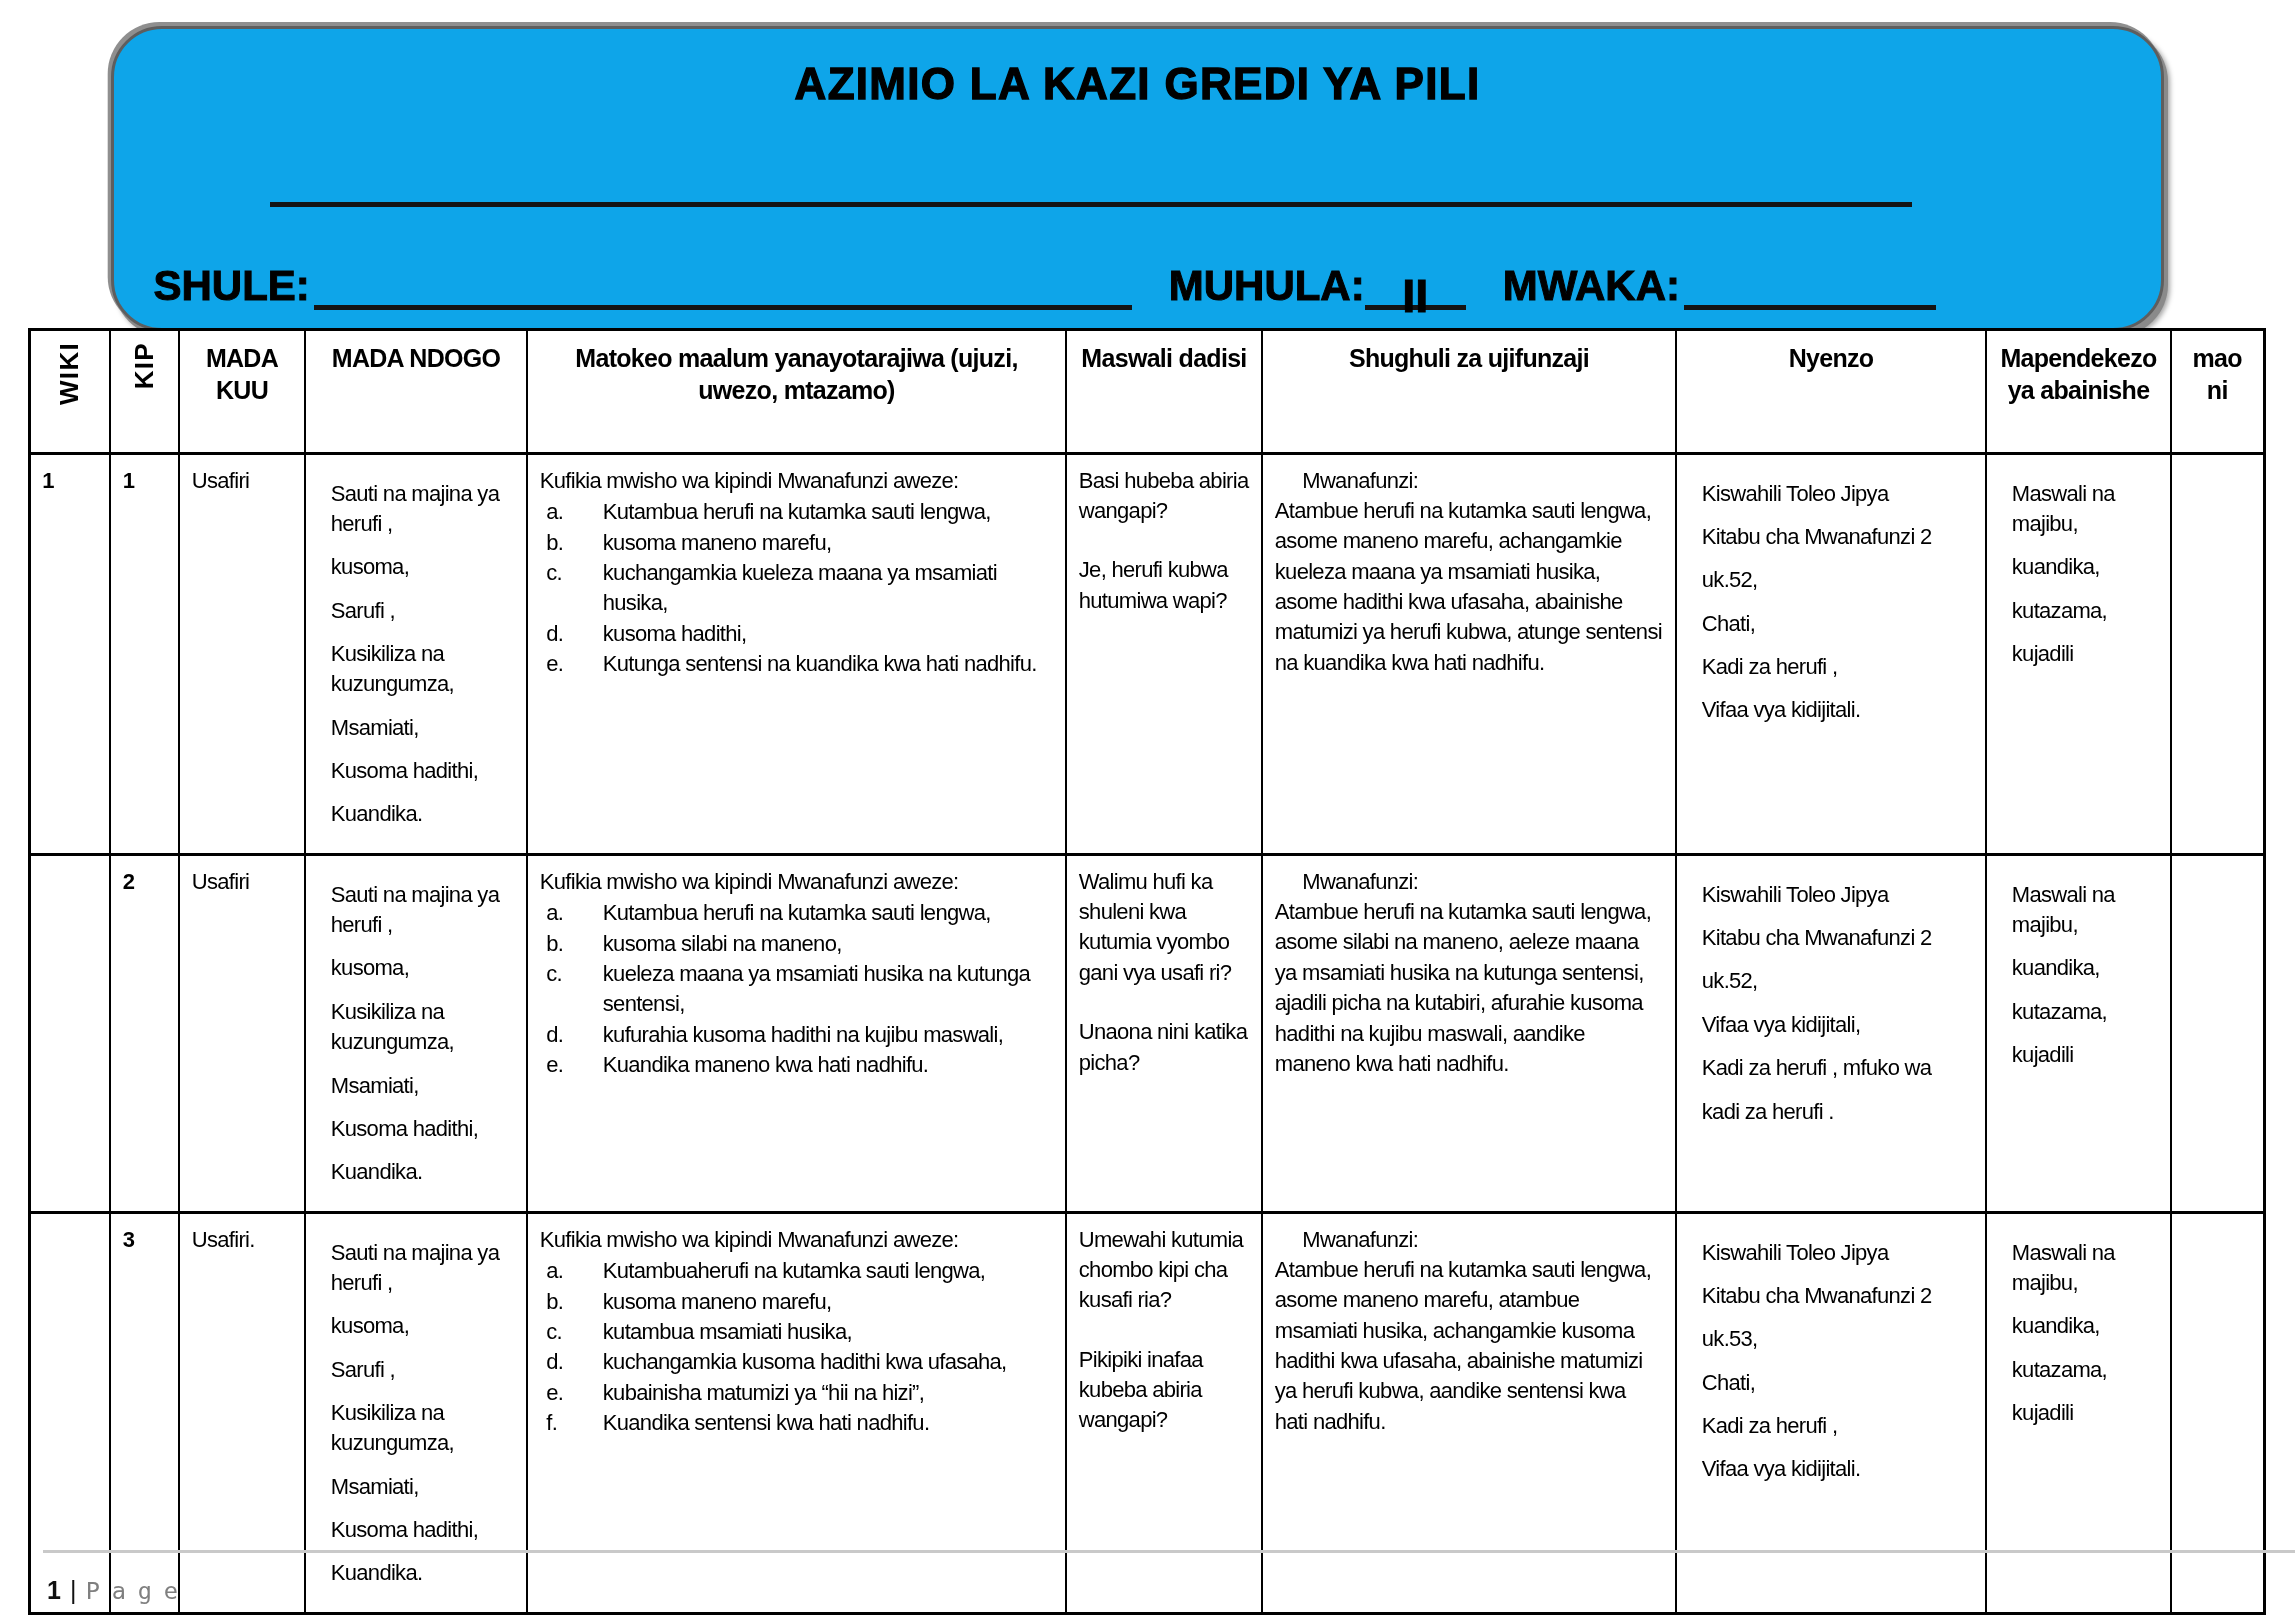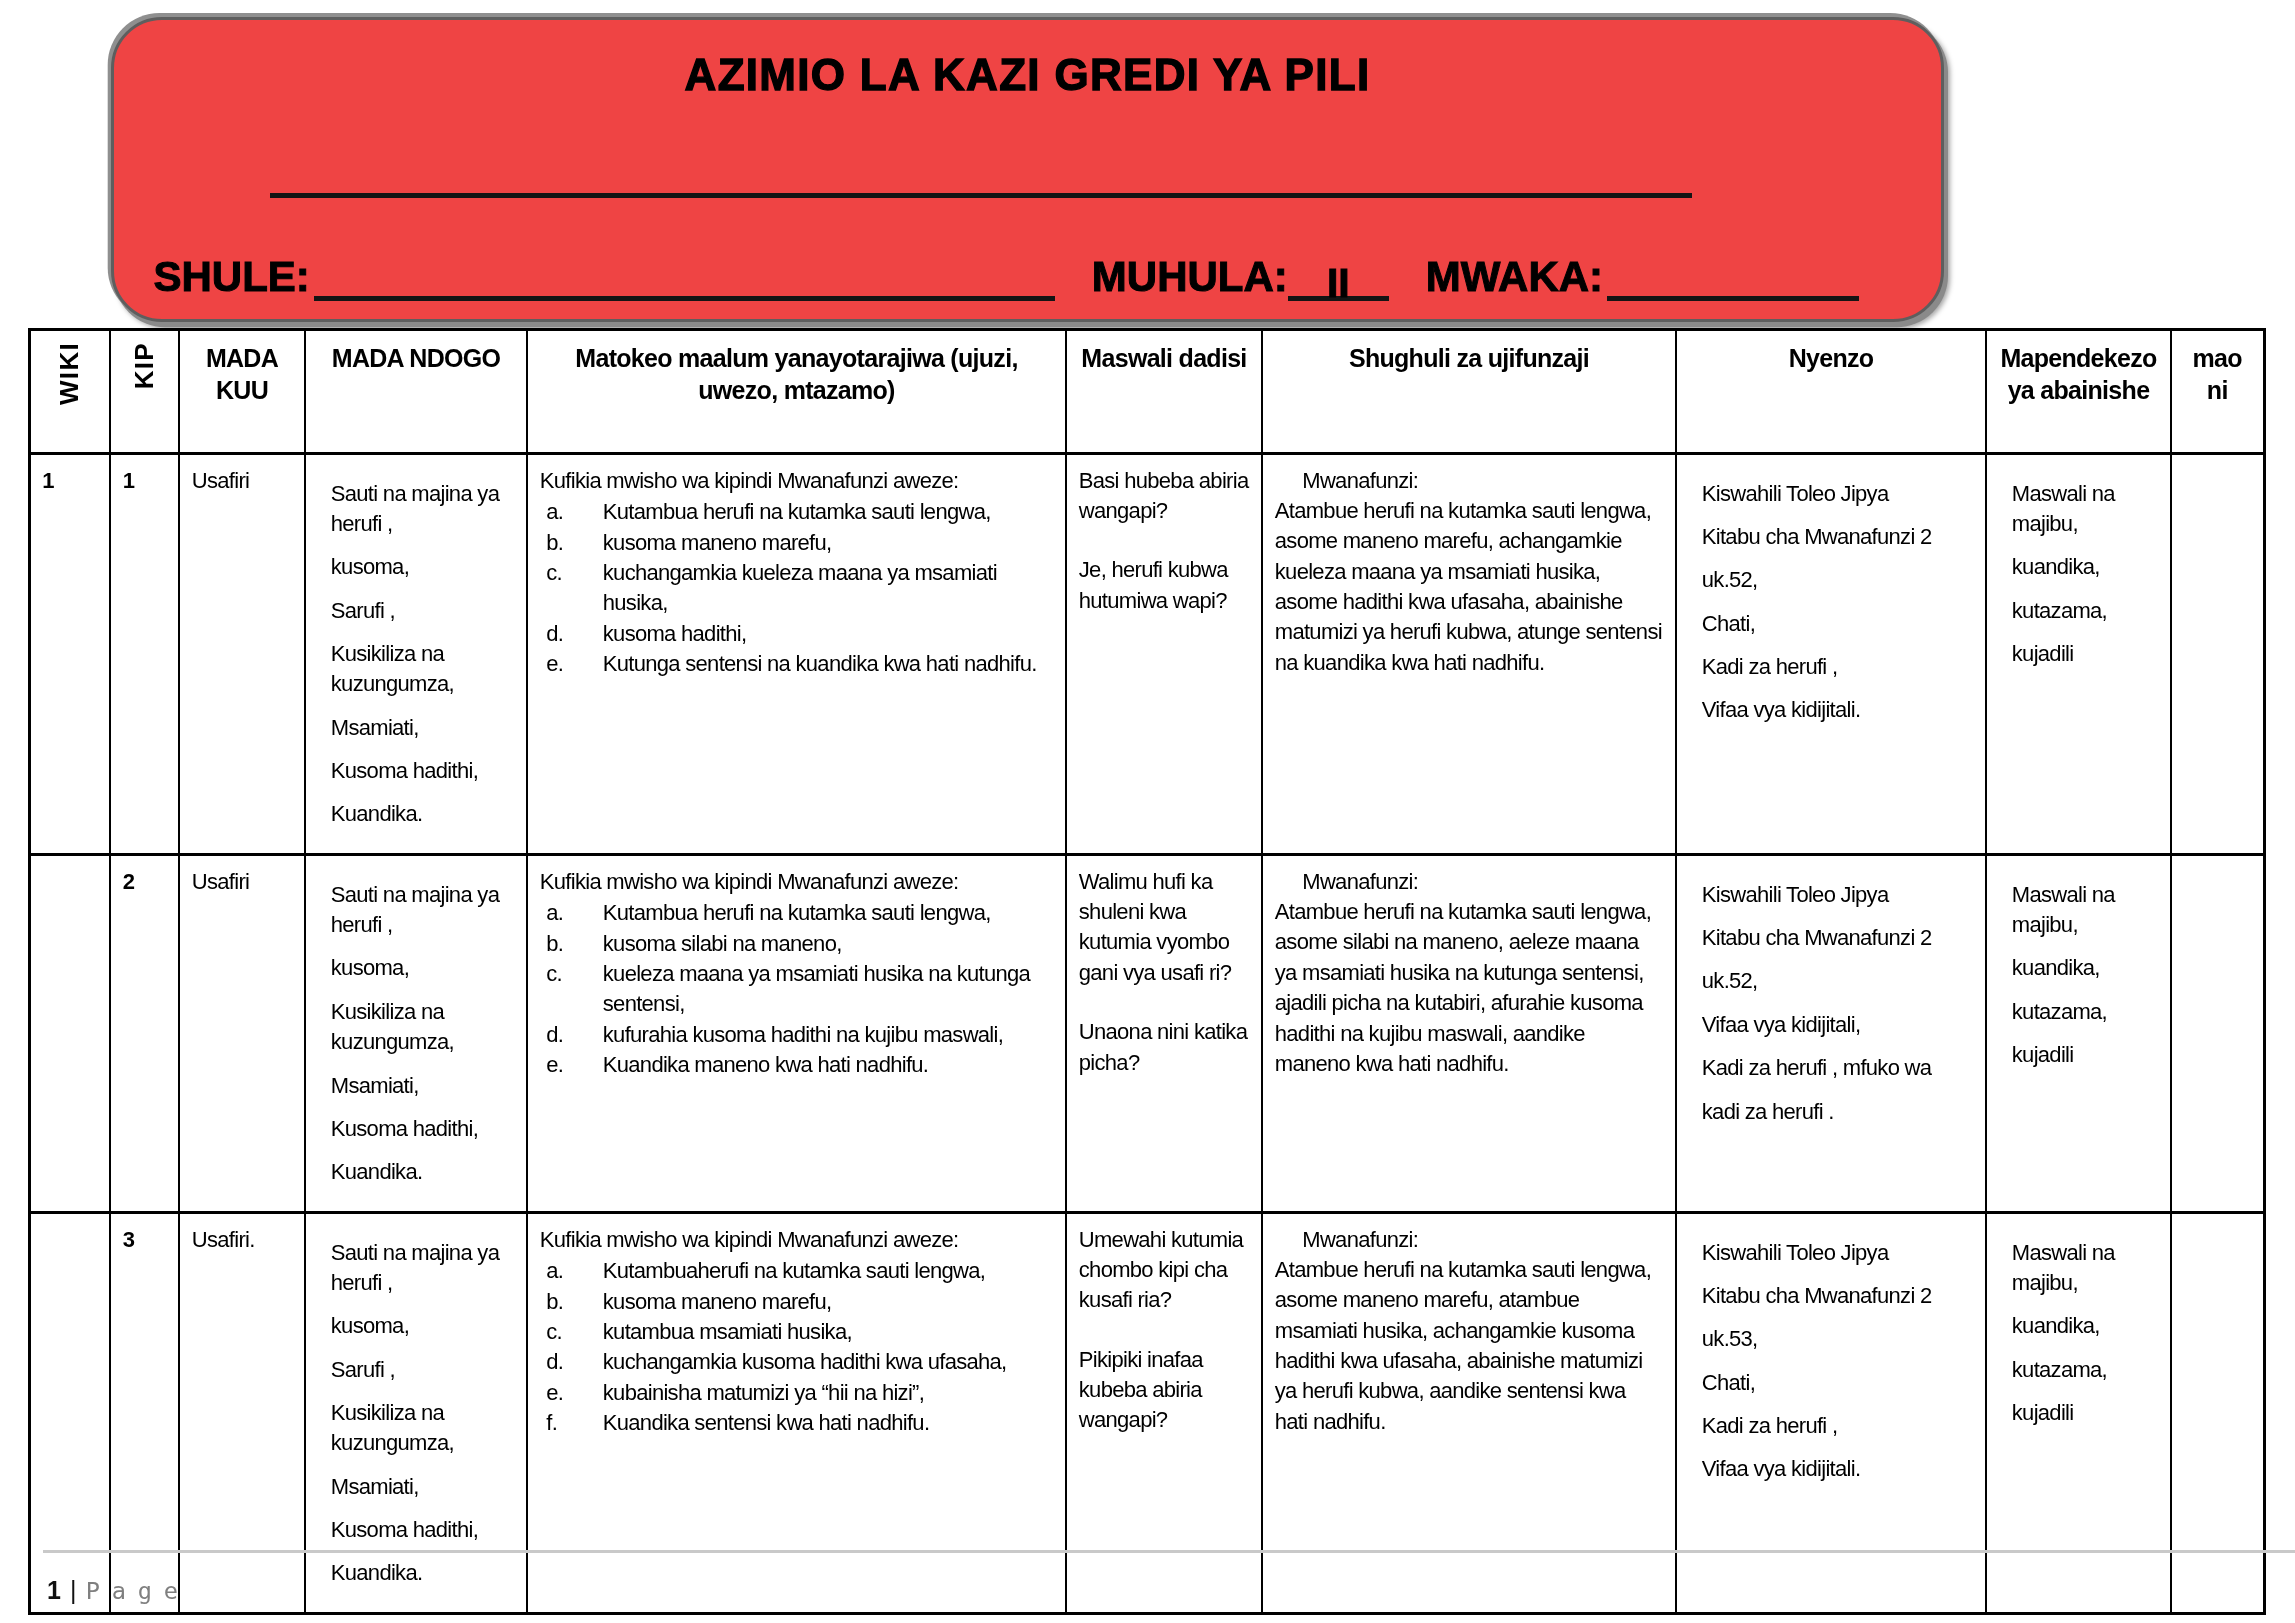--- a/index.html
+++ b/index.html
@@ -3,38 +3,38 @@
 <meta charset="utf-8">
 <style>
   html,body{margin:0;padding:0;background:#ffffff;}
   body{
     width:2295px;height:1623px;position:relative;
     font-family:"Liberation Sans",sans-serif;color:#000;
     overflow:hidden;
   }
   
   .header-box{
-    position:absolute;left:111px;top:17px;width:1833px;height:305px;
-    box-sizing:border-box;background:#ef4444;
+    position:absolute;left:111px;top:26px;width:2053px;height:305px;
+    box-sizing:border-box;background:#0ea5e9;
     border:3.9px solid #5e5e5e;border-radius:51px;
     box-shadow:-2.6px -3.3px 0 0.7px #8f8f8f, 3.3px 4.6px 0 0.7px #8a8a8a, 5.2px 6.5px 5.2px rgba(0,0,0,.35);
     padding:30px 46px 0 46px;
   }
   .doc-title{
     text-align:center;font-size:44px;font-weight:bold;letter-spacing:1.3px;
     -webkit-text-stroke:1.3px #000;
   }
   .fill-line{display:flex;align-items:flex-end;font-weight:bold;-webkit-text-stroke:1px #000;}
   .teacher-line{margin-top:60px;margin-left:105px;margin-right:203px;font-size:41px;}
   .school-line{margin-top:55px;margin-left:-6.5px;margin-right:36px;font-size:42px;}
   .blank{border-bottom:5.9px solid #141414;height:38px;box-sizing:border-box;}
   .blank-teacher{flex:1;margin-left:5.2px;}
   .blank-school{flex:1;margin-left:3.9px;max-width:818px;}
   .label-gap{margin-left:37px;}
-  .blank-term{width:101px;text-align:center;font-size:41px;font-weight:bold;line-height:1.0;}
+  .blank-term{width:101px;text-align:center;font-size:47px;font-weight:bold;line-height:1.0;}
   .blank-year{width:252px;margin-left:3.9px;}
   
   table.scheme{
     position:absolute;left:27.5px;top:328px;width:2235px;
     border-collapse:collapse;table-layout:fixed;background:#fff;
   }
   table.scheme th,table.scheme td{
     border:2px solid #000;box-sizing:border-box;
     letter-spacing:-0.7px;word-wrap:break-word;
   }

